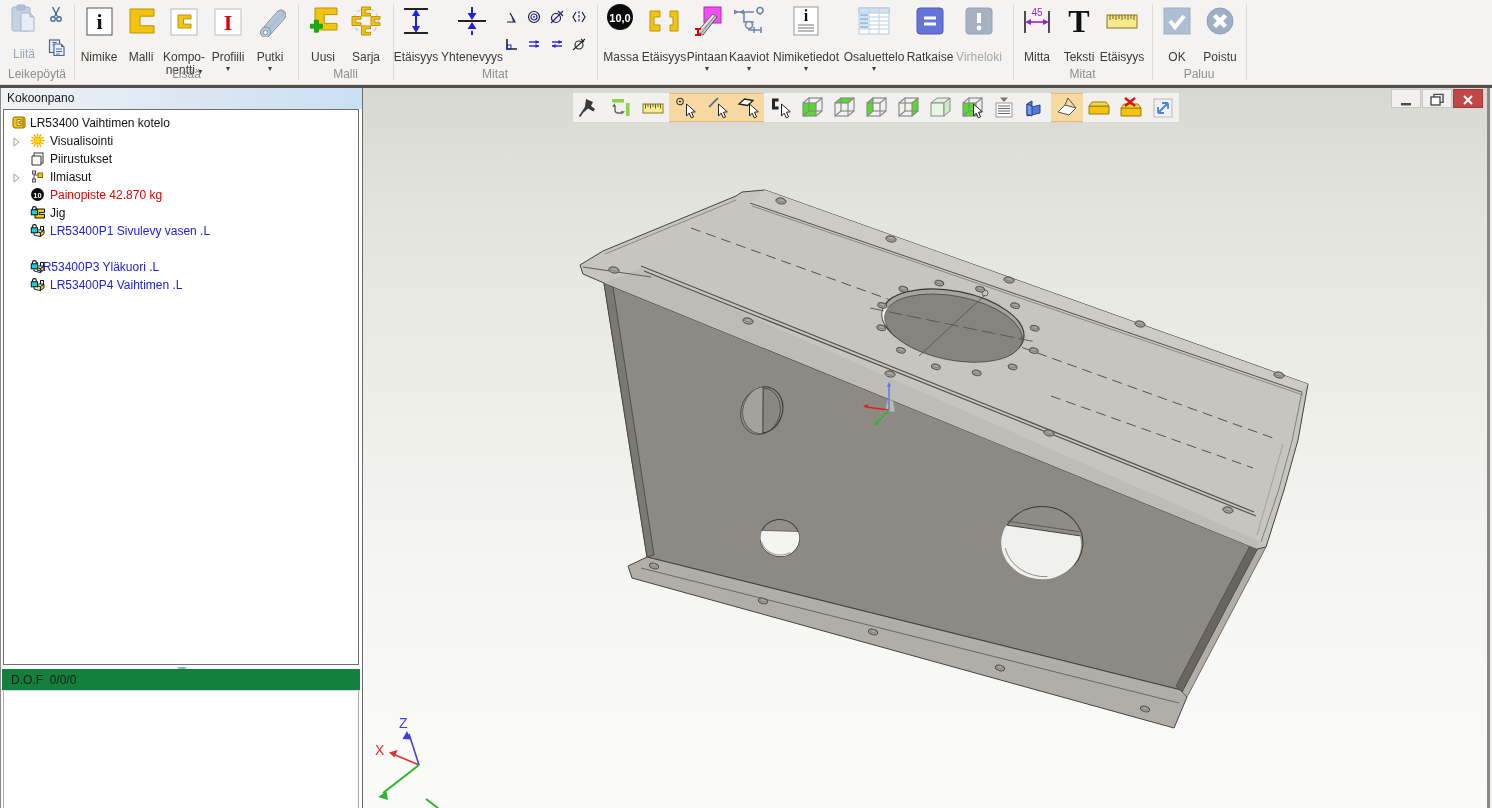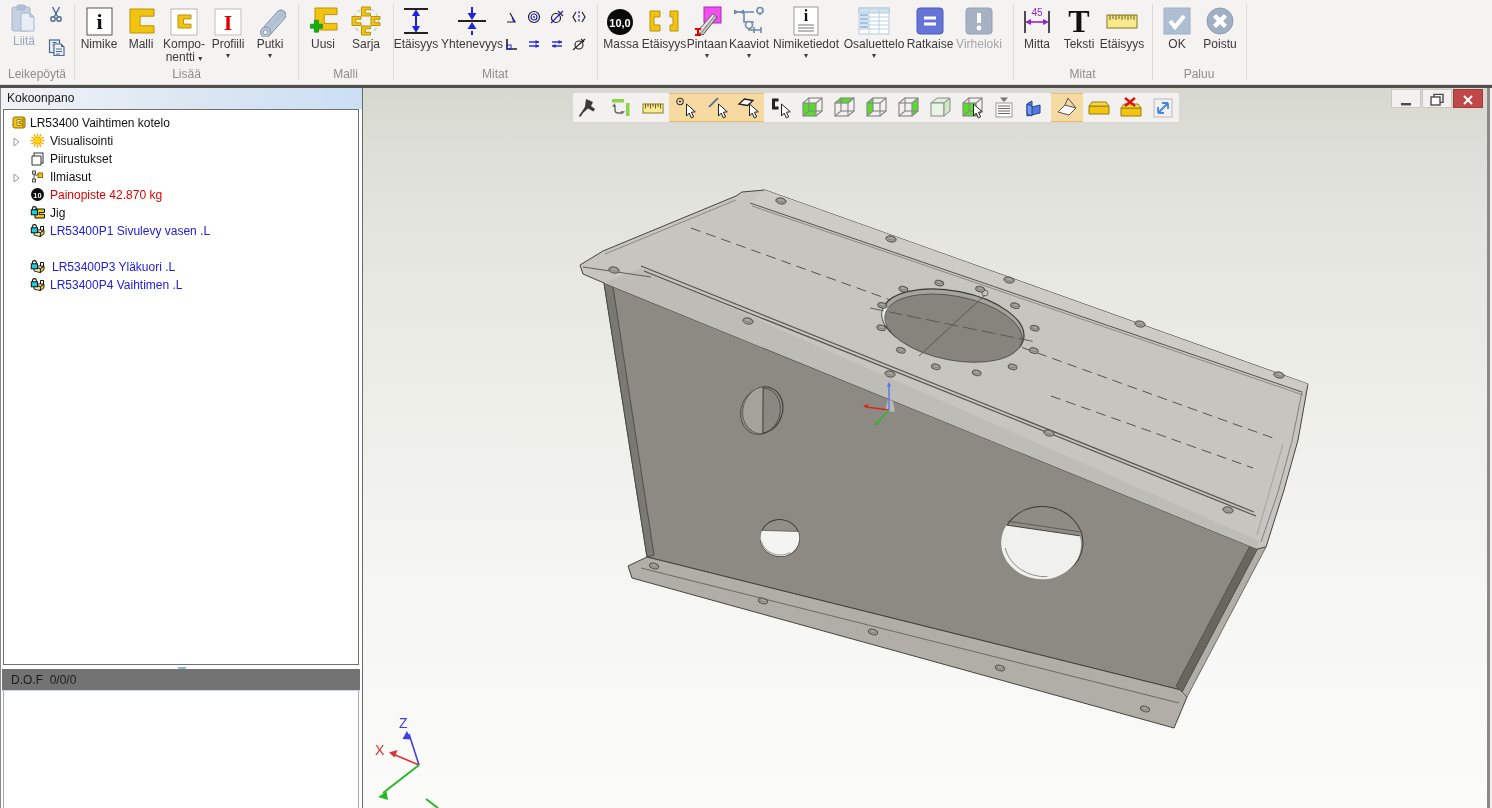--- a/index.html
+++ b/index.html
@@ -1,27 +1,27 @@
 <!DOCTYPE html>
 <html><head><meta charset="utf-8"><style>
 *{margin:0;padding:0;box-sizing:border-box}
 html,body{width:1492px;height:808px;overflow:hidden;font-family:"Liberation Sans",sans-serif;background:#f0efee}
 #ribbon{position:absolute;left:0;top:0;width:1492px;height:85px;background:#f4f3f1;border-bottom:1px solid #dcdad7}
 .grplabel{position:absolute;bottom:3px;width:100%;text-align:center;font-size:12px;color:#8e8d8c}
 .gsep{position:absolute;top:4px;width:1px;height:76px;background:#dcdad6}
 .btn{position:absolute;text-align:center;font-size:12px;color:#3b3a39}
 .btn .ic{display:block;margin:0 auto}
-.blabel{margin-top:0;line-height:13px}
+.blabel{margin-top:13px;line-height:13px}
 .darkline{position:absolute;left:0;top:85px;width:1492px;height:3px;background:#504f4b}
 #leftpanel{position:absolute;left:0;top:88px;width:362px;height:720px;background:#fdfdfd;border-left:1px solid #8a8a8a}
 #lphead{position:absolute;left:0;top:0;width:362px;height:21px;background:linear-gradient(90deg,#f0f3f6 0%,#dbe6f2 55%,#cadff4 100%);font-size:12px;color:#1a1a1a;padding:3px 0 0 6px}
 #treebox{position:absolute;left:2px;top:21px;width:356px;height:556px;background:#ffffff;border:1px solid #707070}
 .ti{position:absolute;left:0;height:18px;font-size:12px;white-space:nowrap}
 .ti .txt{position:absolute;top:2px}
-#dofrow{position:absolute;left:1px;top:581px;width:358px;height:22px;background:#737373;border-bottom:1px solid #c8d8e8;font-size:12px;color:#1c1c1c;padding:4px 0 4px 9px}
+#dofrow{position:absolute;left:1px;top:581px;width:358px;height:22px;background:#15803d;border-bottom:1px solid #c8d8e8;font-size:12px;color:#1c1c1c;padding:4px 0 4px 9px}
 #lpbottom{position:absolute;left:2px;top:603px;width:356px;height:117px;background:#ffffff;border-left:1px solid #aaa;border-right:1px solid #aaa}
 #viewport{position:absolute;left:362px;top:88px;width:1128px;height:720px;background:linear-gradient(180deg,#d7d9d1 0%,#e3e4de 18%,#eeefe9 45%,#f6f7f3 70%,#fbfbfa 100%);border-left:1px solid #6a6a6a;border-right:3px solid #8a8a8a}
 #vtoolbar{position:absolute;left:209px;top:4px;width:608px;height:31px;background:#f2f1ef;border:1px solid #d8d7d4;display:flex}
 .vtb{width:32px;height:29px;position:relative}
 .vtb.hl{background:#f7d9a2;border-top:1px solid #e8bc70;border-bottom:1px solid #e8bc70}
 .vtb svg{position:absolute;left:50%;top:50%;transform:translate(-50%,-50%)}
 .winbtn{position:absolute;top:1px;height:19px;width:30px;background:#f2f1ef;border:1px solid #c9c8c5;text-align:center}
 </style></head>
 <body>
 <div id="ribbon">
@@ -207,21 +207,21 @@
         <path d="M2 9 l3.5 -2 v4 z" fill="#2222dd"></path>
       </svg></div>
     <div style="position:absolute;left:572px;top:37px"><svg width="14" height="14" viewBox="0 0 14 14">
         <circle cx="7" cy="8" r="4" fill="none" stroke="#222" stroke-width="1.1"></circle>
         <line x1="1" y1="13" x2="13" y2="2" stroke="#222" stroke-width="1.1"></line>
         <line x1="9" y1="2" x2="12" y2="5" stroke="#222" stroke-width="1.1"></line>
       </svg></div>
     <div class="grplabel" style="left:393px;width:204px">Mitat</div>
     <div class="gsep" style="left:597px"></div>
     <div class="btn" style="left:599px;top:3px;width:44px;color:#3b3a39">
-      <div style="height:35px;display:flex;align-items:flex-end;justify-content:center">
+      <div style="height:35px;display:flex;align-items:flex-start;justify-content:center">
         <svg class="ic" width="32" height="30" viewBox="0 0 32 30" style="">
           <circle cx="15" cy="14" r="13" fill="#0a0a0a"></circle>
           <text x="15" y="19" font-size="11" font-weight="bold" text-anchor="middle" fill="#fff">10,0</text>
         </svg>
       </div>
       <div class="blabel">
         <div>Massa</div>
       </div>
     </div>
     <div class="btn" style="left:640px;top:3px;width:48px;color:#3b3a39">
@@ -489,21 +489,21 @@
       </div>
       <div class="ti" style="top:148px;width:350px">
         <span style="position:absolute;left:26px;top:1px"><svg width="16" height="16" viewBox="0 0 16 16">
             <path d="M10.5 3.5 h3 v5 l-3 -0.5 z" fill="#fff" stroke="#111" stroke-width="1"></path>
             <path d="M4 8.2 l3.6 -1.4 6.4 0.4 -3.6 2.4 z" fill="#f7f1c4" stroke="#111" stroke-width="0.9"></path>
             <path d="M4 8.2 l6.4 1.4 v4 l-6.4 -1.6 z" fill="#f7f1c4" stroke="#111" stroke-width="0.9"></path>
             <path d="M10.4 9.6 l3.6 -2.4 v3.6 l-3.6 2.8 z" fill="#f2cb0e" stroke="#111" stroke-width="0.9"></path>
             <path d="M2.5 4.8 v-1.3 a1.9 1.9 0 0 1 3.8 0 v1.3" fill="none" stroke="#111" stroke-width="1.1"></path>
             <rect x="1.3" y="4.8" width="6.2" height="5" fill="#14d2de" stroke="#111" stroke-width="1"></rect>
           </svg></span>
-        <span class="txt" style="left:48px;color:#2020dd">LR53400P3 Yläkuori .L</span>
+        <span class="txt" style="left:32px;color:#2020dd">LR53400P3 Yläkuori .L</span>
       </div>
       <div class="ti" style="top:166px;width:350px">
         <span style="position:absolute;left:26px;top:1px"><svg width="16" height="16" viewBox="0 0 16 16">
             <path d="M10.5 3.5 h3 v5 l-3 -0.5 z" fill="#fff" stroke="#111" stroke-width="1"></path>
             <path d="M4 8.2 l3.6 -1.4 6.4 0.4 -3.6 2.4 z" fill="#f7f1c4" stroke="#111" stroke-width="0.9"></path>
             <path d="M4 8.2 l6.4 1.4 v4 l-6.4 -1.6 z" fill="#f7f1c4" stroke="#111" stroke-width="0.9"></path>
             <path d="M10.4 9.6 l3.6 -2.4 v3.6 l-3.6 2.8 z" fill="#f2cb0e" stroke="#111" stroke-width="0.9"></path>
             <path d="M2.5 4.8 v-1.3 a1.9 1.9 0 0 1 3.8 0 v1.3" fill="none" stroke="#111" stroke-width="1.1"></path>
             <rect x="1.3" y="4.8" width="6.2" height="5" fill="#14d2de" stroke="#111" stroke-width="1"></rect>
           </svg></span>

